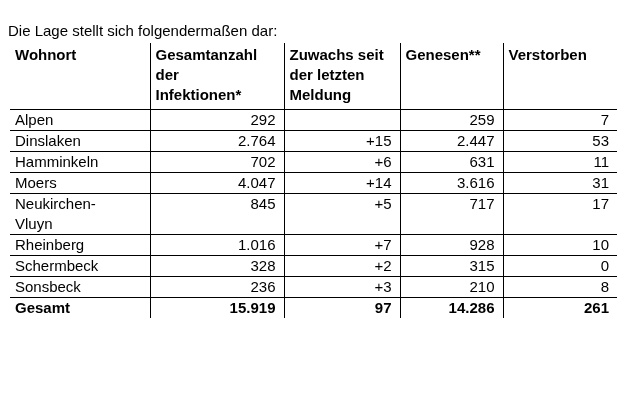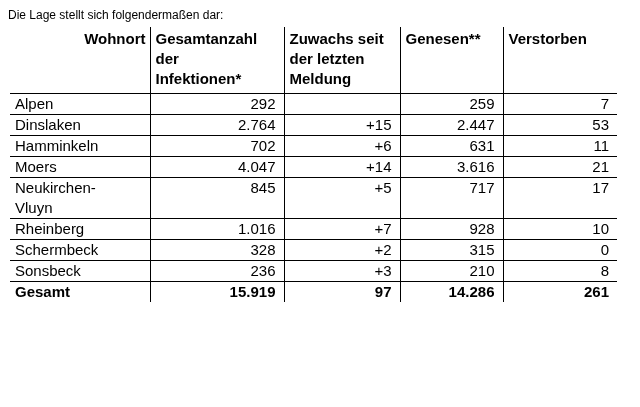--- a/index.html
+++ b/index.html
@@ -4,23 +4,23 @@
 <style>
   html, body { margin: 0; padding: 0; }
   body {
     width: 640px; height: 407px;
     background: #ffffff;
     color: #000000;
     font-family: "Liberation Sans", "DejaVu Sans", sans-serif;
     overflow: hidden;
   }
   .title {
-    font-size: 12px;
+    font-size: 15px;
     line-height: 18px;
-    padding: 6px 0 3px 8px;
+    padding: 22px 0 3px 8px;
   }
   table.stats {
     border-collapse: collapse;
     table-layout: fixed;
     margin-left: 10px;
     width: 607px;
   }
   col.c0 { width: 140px; }
   col.c1 { width: 134px; }
   col.c2 { width: 116px; }
@@ -30,21 +30,21 @@
     border: 1px solid #000000;
     vertical-align: top;
     font-size: 15px;
     line-height: 20px;
     padding: 0;
     overflow: hidden;
   }
   
   thead tr:first-child > * { border-top: none; }
   tbody tr:last-child  > * { border-bottom: none; }
-  th:first-child, td:first-child { border-left: none; text-align: right; }
+  th:first-child, td:first-child { border-left: none; }
   th:last-child,  td:last-child  { border-right: none; }
   th {
     text-align: left;
     font-weight: bold;
     padding: 2px 4px 4px 5px;
     white-space: pre-line;
   }
   td { height: 20px; }
   td.name {
     text-align: left;
@@ -104,21 +104,21 @@
       <td class="num">702</td>
       <td class="num">+6</td>
       <td class="num">631</td>
       <td class="num">11</td>
     </tr>
     <tr>
       <td class="name">Moers</td>
       <td class="num">4.047</td>
       <td class="num">+14</td>
       <td class="num">3.616</td>
-      <td class="num">21</td>
+      <td class="num">31</td>
     </tr>
     <tr>
       <td class="name">Neukirchen-
 Vluyn</td>
       <td class="num">845</td>
       <td class="num">+5</td>
       <td class="num">717</td>
       <td class="num">17</td>
     </tr>
     <tr>

